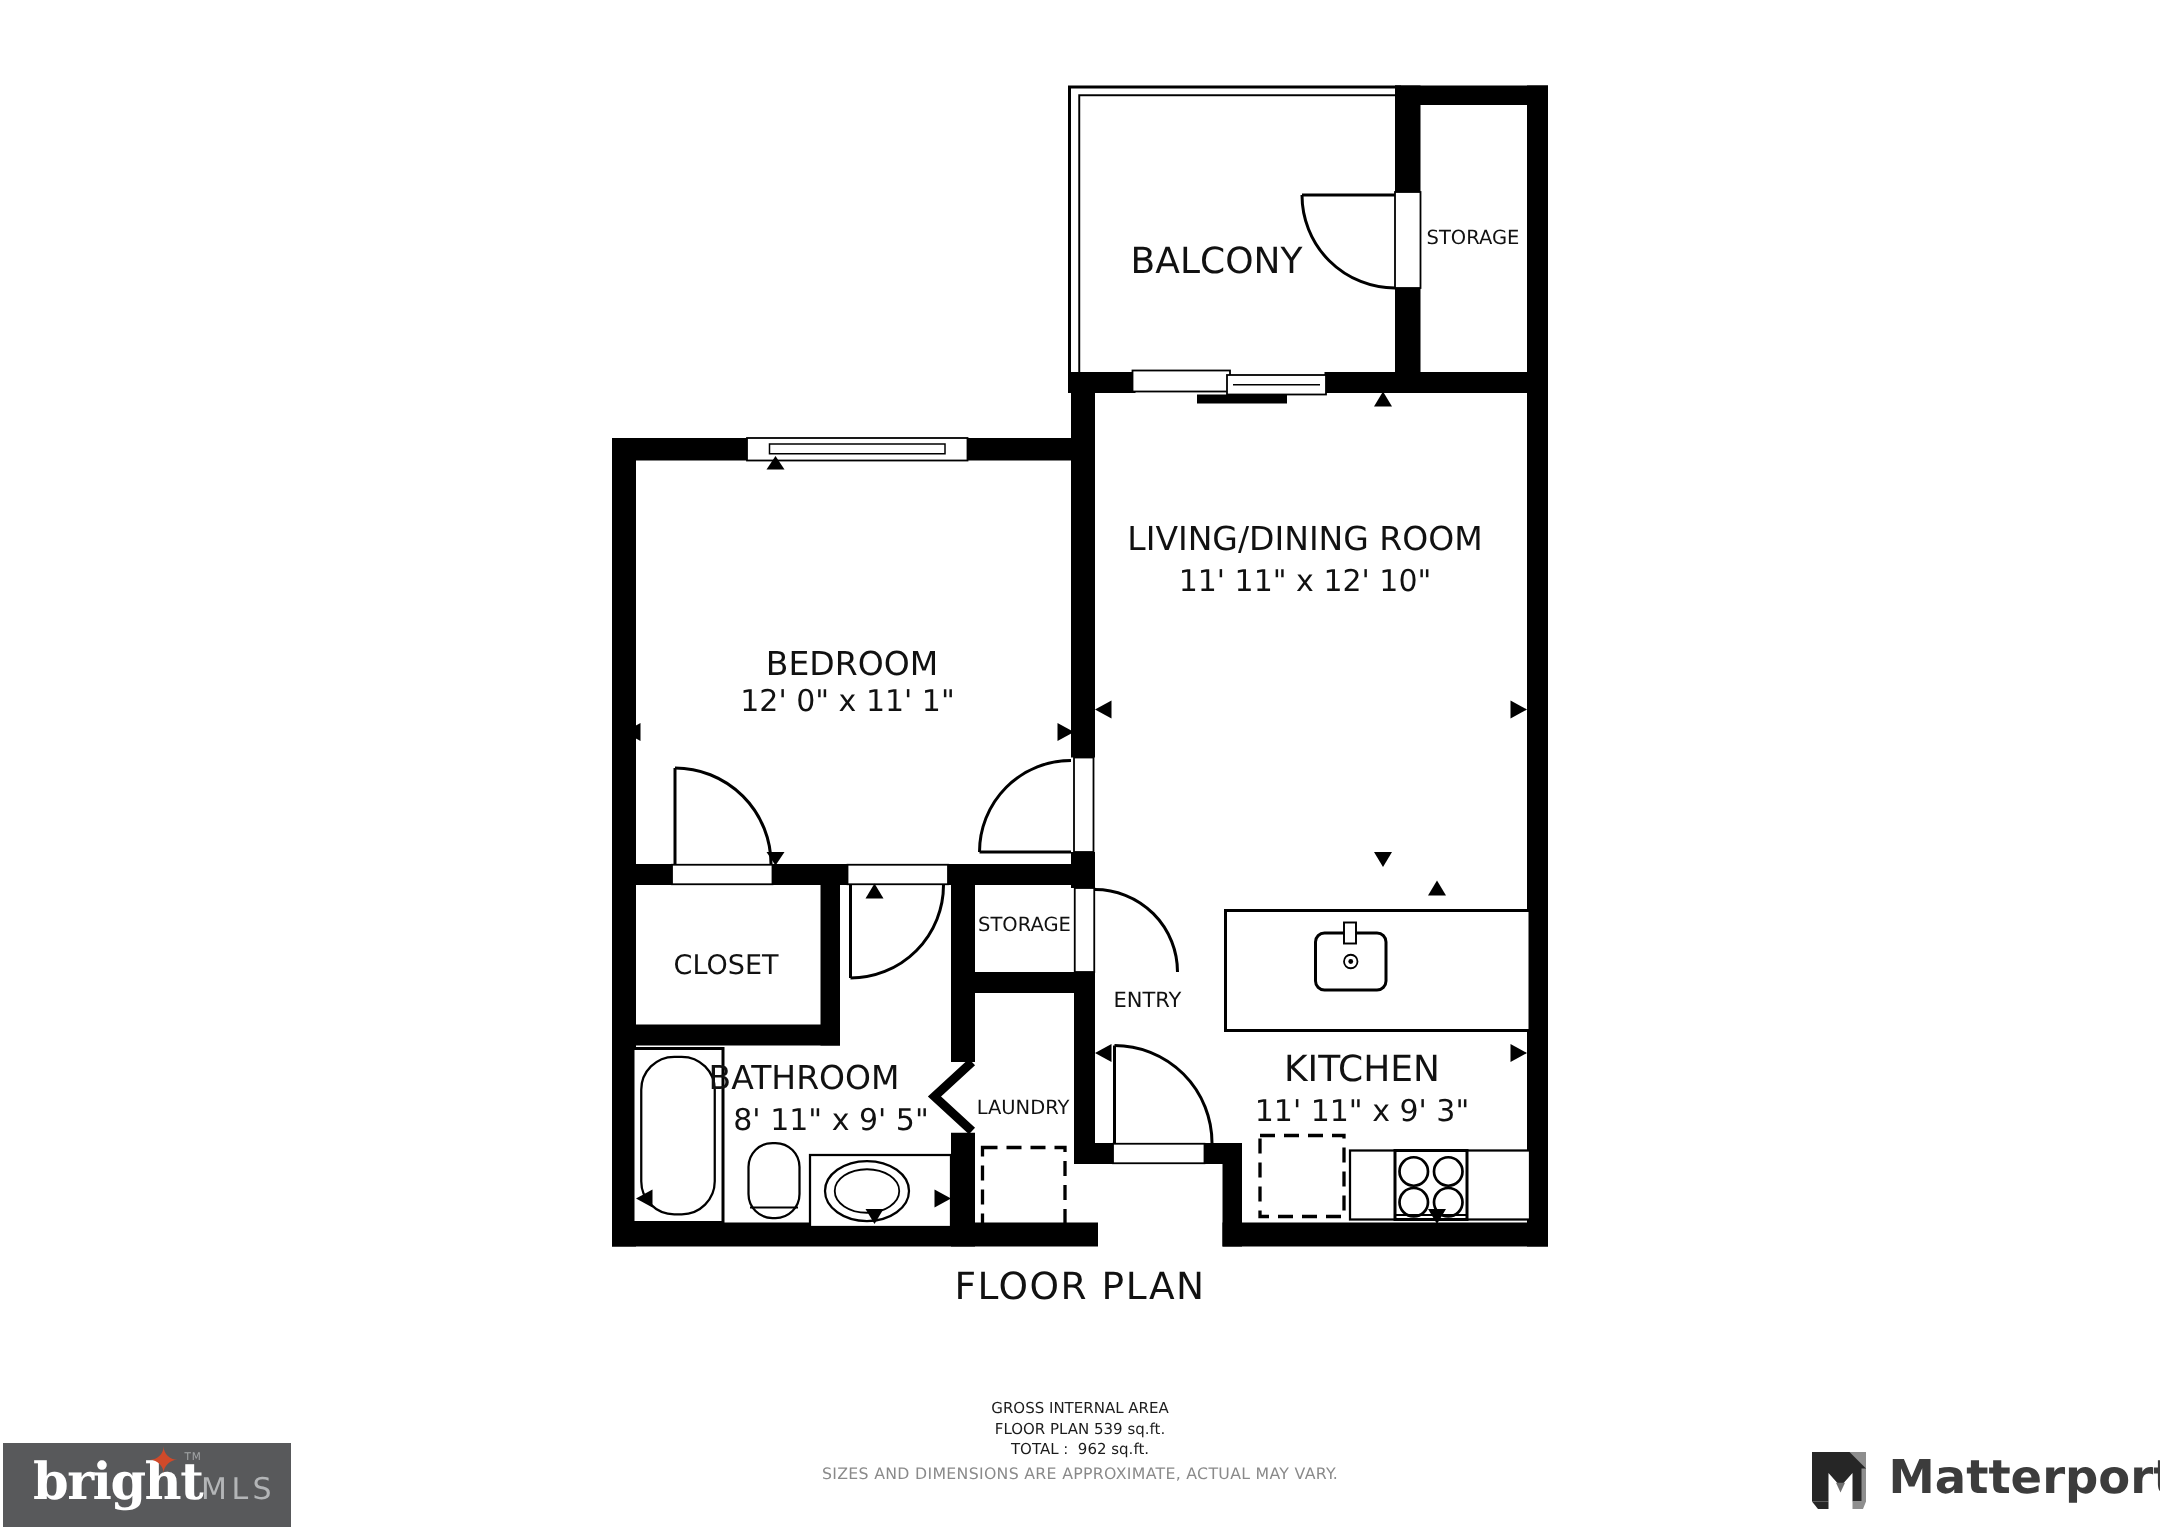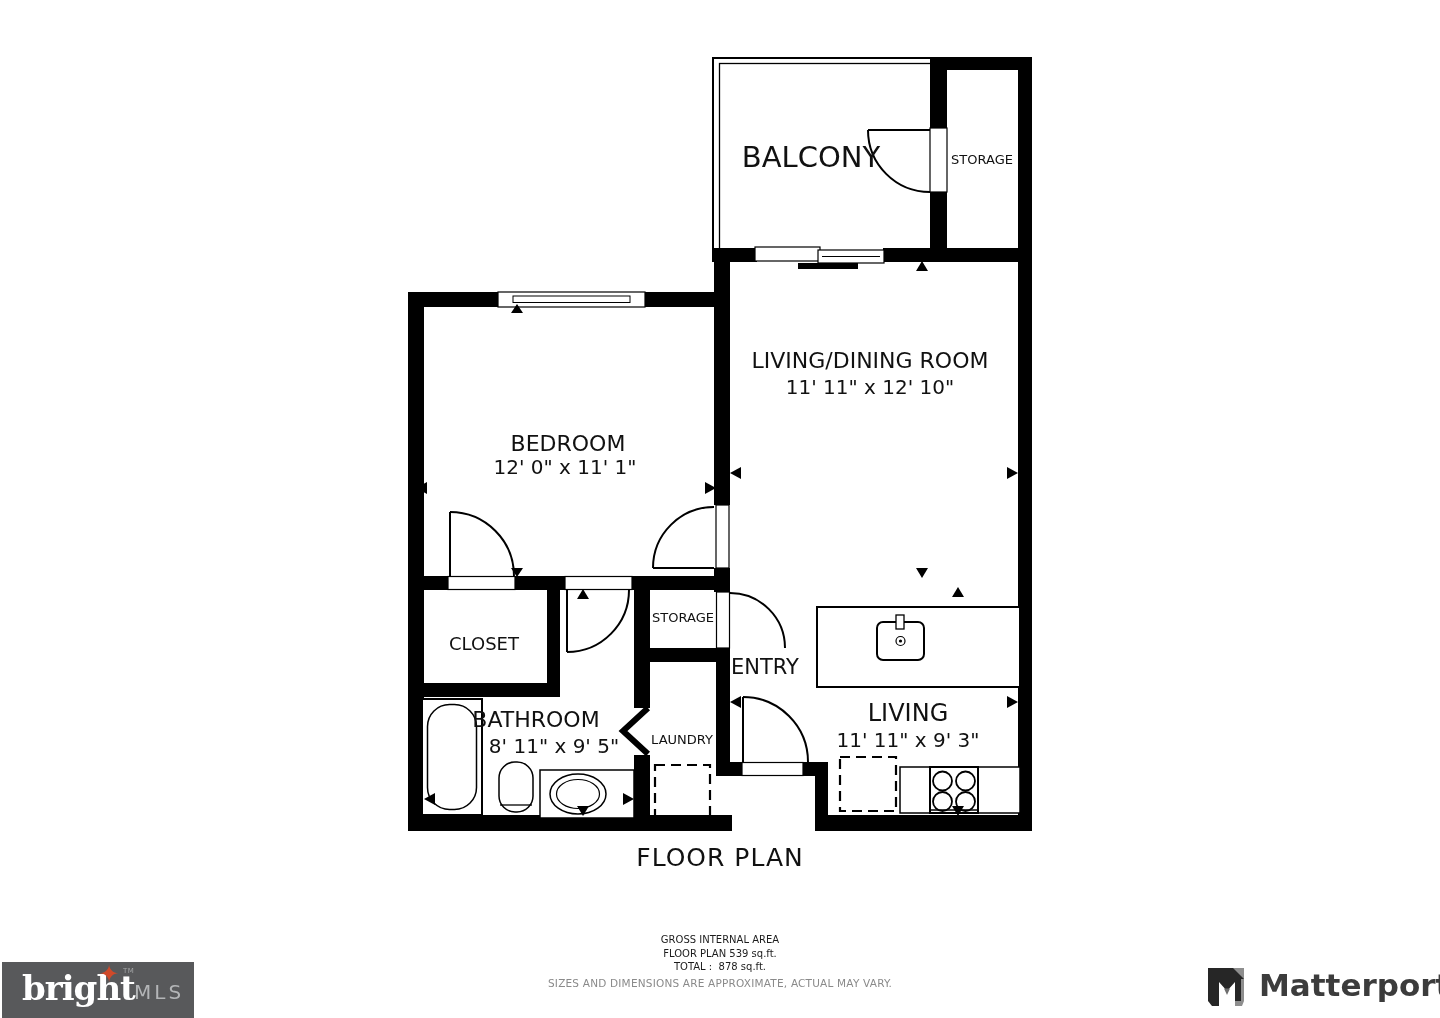--- a/index.html
+++ b/index.html
@@ -176,41 +176,41 @@
       <polygon points="1007,696 1007,708 1018,702"></polygon>
       <polygon points="952,597 964,597 958,587"></polygon>
       <polygon points="952,806 964,806 958,816"></polygon>
       <polygon points="435,793 435,805 424,799"></polygon>
       <polygon points="623,793 623,805 634,799"></polygon>
       <polygon points="577,599 589,599 583,589"></polygon>
       <polygon points="577,806 589,806 583,816"></polygon>
     </g>
   </svg>
 
-  <div class="lbl room" style="left:811px;top:158px;font-size:29px">BALCONY</div>
+  <div class="lbl room" style="left:811px;top:174px;font-size:24px">BALCONY</div>
   <div class="lbl small" style="left:982px;top:160px">STORAGE</div>
   <div class="lbl room" style="left:870px;top:361px">LIVING/DINING ROOM</div>
   <div class="lbl dims" style="left:870px;top:387px">11' 11" x 12' 10"</div>
   <div class="lbl room" style="left:568px;top:444px">BEDROOM</div>
   <div class="lbl dims" style="left:565px;top:467px">12' 0" x 11' 1"</div>
   <div class="lbl mid" style="left:484px;top:644px">CLOSET</div>
   <div class="lbl small" style="left:683px;top:618px">STORAGE</div>
-  <div class="lbl room" style="left:765px;top:668px;font-size:21px">ENTRY</div>
+  <div class="lbl room" style="left:765px;top:668px;font-size:14px">ENTRY</div>
   <div class="lbl room" style="left:536px;top:720px">BATHROOM</div>
   <div class="lbl dims" style="left:554px;top:746px">8' 11" x 9' 5"</div>
   <div class="lbl small" style="left:682px;top:740px">LAUNDRY</div>
-  <div class="lbl room" style="left:908px;top:713px;font-size:24px">LIVING</div>
+  <div class="lbl room" style="left:908px;top:713px;font-size:24px">KITCHEN</div>
   <div class="lbl dims" style="left:908px;top:740px">11' 11" x 9' 3"</div>
 
   <div class="lbl title" style="left:720px;top:858px">FLOOR PLAN</div>
 
   <div id="footer">
     <div class="f-line">GROSS INTERNAL AREA</div>
     <div class="f-line">FLOOR PLAN 539 sq.ft.</div>
-    <div class="f-line">TOTAL :  878 sq.ft.</div>
+    <div class="f-line">TOTAL :  962 sq.ft.</div>
     <div class="f-disc">SIZES AND DIMENSIONS ARE APPROXIMATE, ACTUAL MAY VARY.</div>
   </div>
 
   <div id="bright-logo">
     <span class="bright-word">bright</span>
     <span class="bright-star">✦</span>
     <span class="bright-tm">TM</span>
     <span class="bright-mls">MLS</span>
   </div>
 

